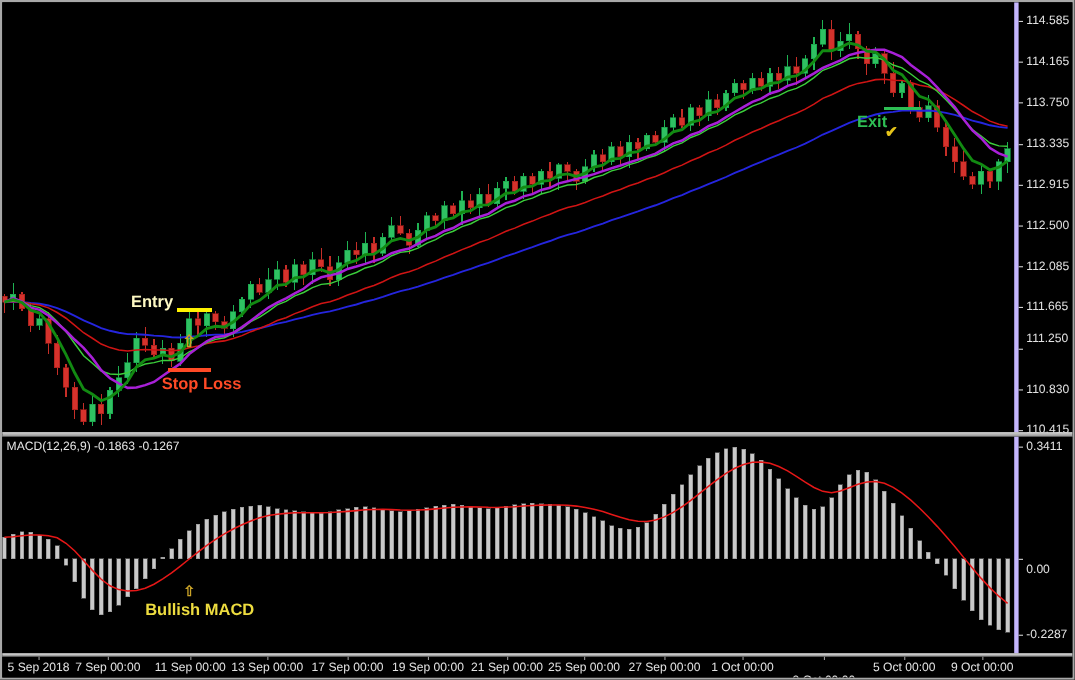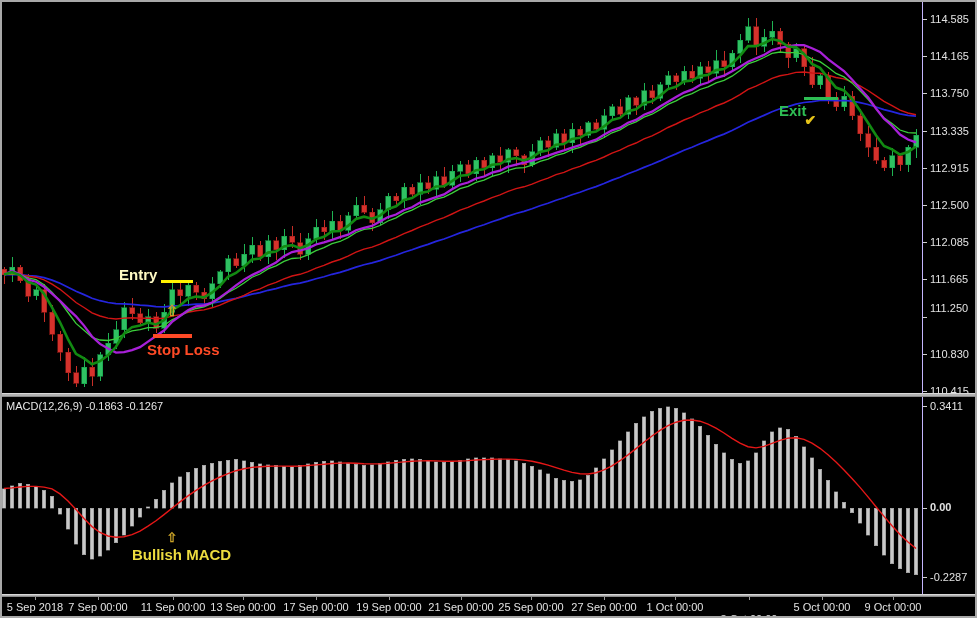--- a/index.html
+++ b/index.html
@@ -1,21 +1,21 @@
 <!DOCTYPE html>
 <html><head>
 <meta charset="utf-8">
 <style>
   *{box-sizing:border-box}
   html,body{margin:0;padding:0;background:#4a4a4a;font-family:"Liberation Sans",sans-serif}
   .frame{position:relative;width:977px;height:618px;border:2px solid #a8a8a8;background:#000;overflow:hidden}
   .pane{position:absolute;background:#000;overflow:hidden}
   #mainPane{left:0;top:0;width:920px;height:391px}
   #macdPane{left:0;top:395px;width:920px;height:197px}
-  .axis-col{position:absolute;background:#000;border-left:1px solid #c4b5fd;color:#e2e2e2;font-size:11px}
+  .axis-col{position:absolute;background:#000;border-left:4px solid #c4b5fd;color:#e2e2e2;font-size:11px}
   #mainAxis{left:920px;top:0;width:53px;height:391px}
   #macdAxis{left:920px;top:395px;width:53px;height:197px}
   .divider{position:absolute;left:0;width:973px;background:#b2b2b2;border-top:1px solid #d8d8d8;border-bottom:1px solid #8a8a8a}
   #div1{top:391px;height:4px}
   #div2{top:592px;height:3px}
   #timeBar{position:absolute;left:0;top:595px;width:973px;height:19px;background:#000;color:#e2e2e2;font-size:11px}
   .axis-label{position:absolute;left:7px;white-space:nowrap}
   .tick-mark{position:absolute;left:0;width:4px;height:1px;background:#cfcfcf}
   .time-label{position:absolute;top:4px;transform:translateX(-50%);white-space:nowrap}
   .time-tick{position:absolute;top:0;width:1px;height:3px;background:#9a9a9a}
@@ -436,21 +436,21 @@
         <text x="170" y="144.6" text-anchor="middle" font-size="13" font-weight="bold" fill="#c9a227">⇧</text>
       </svg>
     <div class="macd-info">MACD(12,26,9) -0.1863 -0.1267</div>
     <div id="bullishLabel" class="anno" style="color: rgb(237, 220, 63);">Bullish MACD</div>
   </div>
 
   <div id="macdAxis" class="axis-col">
       <div class="tick-mark" style="top: 9px;"></div>
       <div class="axis-label" style="top: 3px;">0.3411</div>
       <div class="tick-mark" style="top: 111px;"></div>
-      <div class="axis-label" style="top: 104px; font-weight: bold;">0.00</div>
+      <div class="axis-label" style="top: 115px;">0.00</div>
       <div class="tick-mark" style="top: 180px;"></div>
       <div class="axis-label" style="top: 174px;">-0.2287</div>
     </div>
 
   <div id="div2" class="divider"></div>
 
   <div id="timeBar">
       <div class="time-tick" style="left: 33px;"></div>
       <span class="time-label" style="left: 33px;">5 Sep 2018</span>
       <div class="time-tick" style="left: 96px;"></div>

